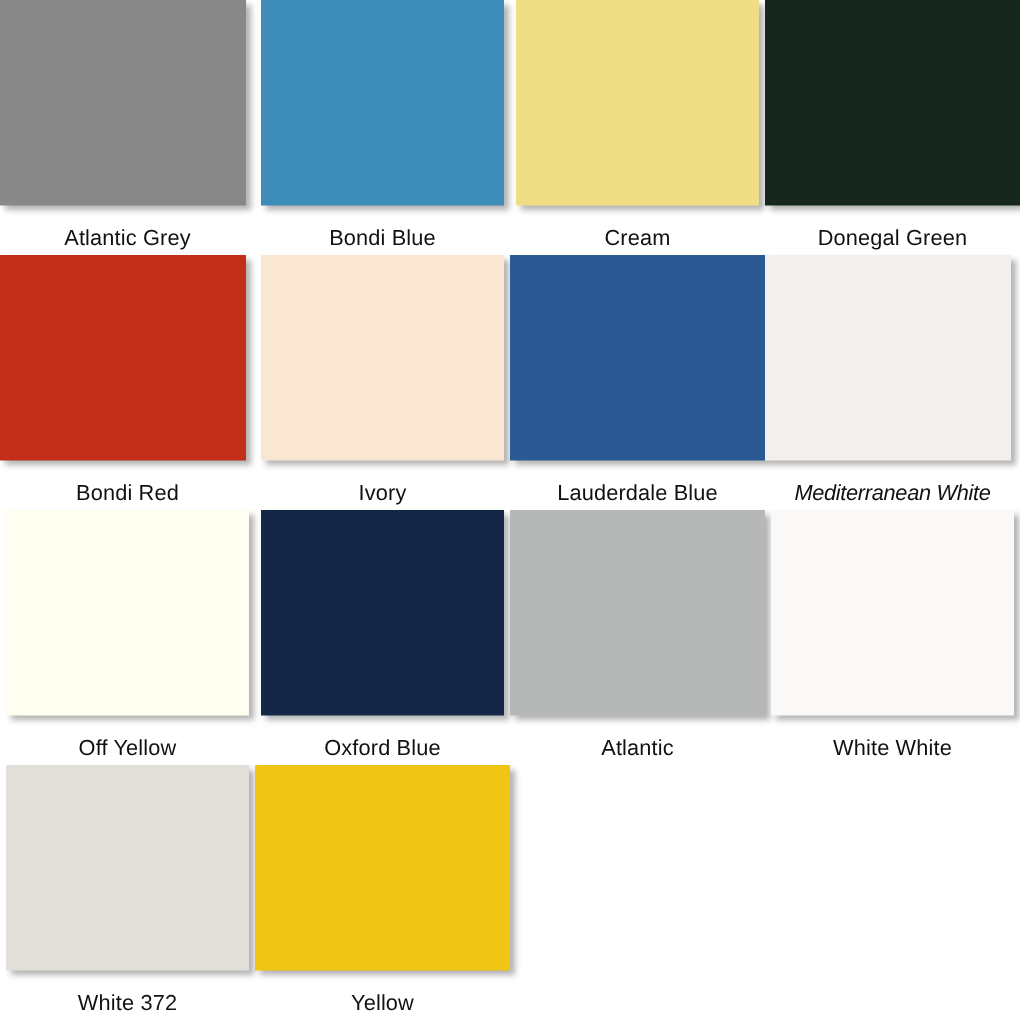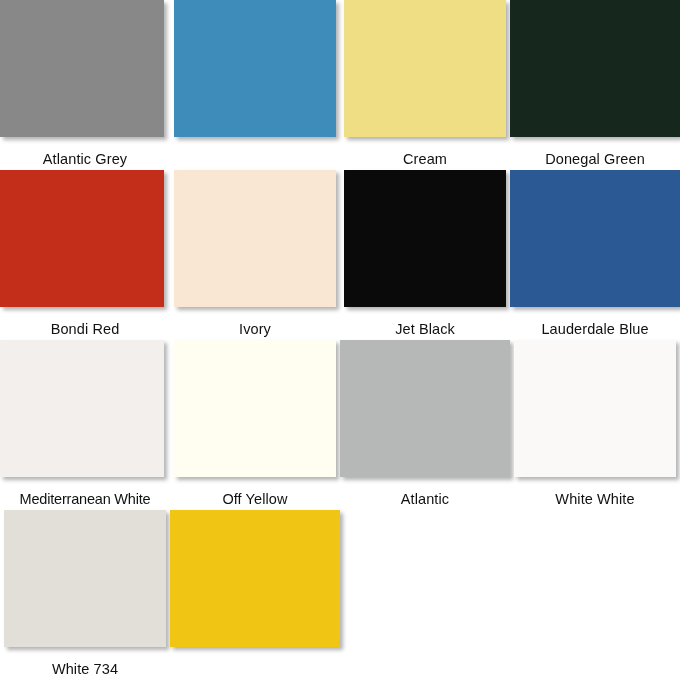--- a/index.html
+++ b/index.html
@@ -66,36 +66,38 @@
     padding-top: 12px;
     letter-spacing: 0.1px;
     white-space: nowrap;
     box-sizing: border-box;
   }
 
   
   .swatch-label.long {
     font-size: 14.5px;
     letter-spacing: -0.2px;
+    font-style: italic;
   }
 </style>
 </head>
 <body style="background: rgb(255, 255, 255);">
 
 <div id="swatch-grid">
     <div class="swatch-cell col-1">
       <div class="chip-wrap">
         <div class="chip" style="background: rgb(136, 136, 136);"></div>
       </div>
       <div class="swatch-label">Atlantic Grey</div>
     </div>
     <div class="swatch-cell col-2">
       <div class="chip-wrap">
         <div class="chip" style="background: rgb(62, 140, 186);"></div>
       </div>
+      <div class="swatch-label">Bondi Blue</div>
     </div>
     <div class="swatch-cell col-3">
       <div class="chip-wrap">
         <div class="chip" style="background: rgb(240, 222, 132);"></div>
       </div>
       <div class="swatch-label">Cream</div>
     </div>
     <div class="swatch-cell col-4">
       <div class="chip-wrap">
         <div class="chip" style="background: rgb(22, 39, 30);"></div>
@@ -107,60 +109,61 @@
         <div class="chip" style="background: rgb(195, 46, 27);"></div>
       </div>
       <div class="swatch-label">Bondi Red</div>
     </div>
     <div class="swatch-cell col-2">
       <div class="chip-wrap">
         <div class="chip" style="background: rgb(249, 231, 211);"></div>
       </div>
       <div class="swatch-label">Ivory</div>
     </div>
-    <div class="swatch-cell col-3">
-      <div class="chip-wrap">
-        <div class="chip" style="background: rgb(10, 10, 10);"></div>
-      </div>
-      <div class="swatch-label">Jet Black</div>
-    </div>
     <div class="swatch-cell col-4">
       <div class="chip-wrap">
         <div class="chip" style="background: rgb(42, 89, 148);"></div>
       </div>
       <div class="swatch-label">Lauderdale Blue</div>
     </div>
     <div class="swatch-cell col-1">
       <div class="chip-wrap">
         <div class="chip" style="background: rgb(243, 239, 236);"></div>
       </div>
       <div class="swatch-label long">Mediterranean White</div>
     </div>
     <div class="swatch-cell col-2">
       <div class="chip-wrap">
         <div class="chip" style="background: rgb(255, 254, 240);"></div>
       </div>
       <div class="swatch-label">Off Yellow</div>
     </div>
+    <div class="swatch-cell col-3">
+      <div class="chip-wrap">
+        <div class="chip" style="background: rgb(21, 39, 70);"></div>
+      </div>
+      <div class="swatch-label">Oxford Blue</div>
+    </div>
     <div class="swatch-cell col-4">
       <div class="chip-wrap">
         <div class="chip" style="background: rgb(182, 184, 183);"></div>
       </div>
       <div class="swatch-label">Atlantic</div>
     </div>
     <div class="swatch-cell col-2">
       <div class="chip-wrap">
         <div class="chip" style="background: rgb(250, 249, 247);"></div>
       </div>
       <div class="swatch-label">White White</div>
     </div>
     <div class="swatch-cell col-3">
       <div class="chip-wrap">
         <div class="chip" style="background: rgb(225, 223, 216);"></div>
       </div>
-      <div class="swatch-label">White 734</div>
+      <div class="swatch-label">White 372</div>
     </div>
     <div class="swatch-cell col-4">
       <div class="chip-wrap">
         <div class="chip" style="background: rgb(241, 197, 19);"></div>
       </div>
+      <div class="swatch-label">Yellow</div>
     </div>
   </div>
 
 </body></html>

